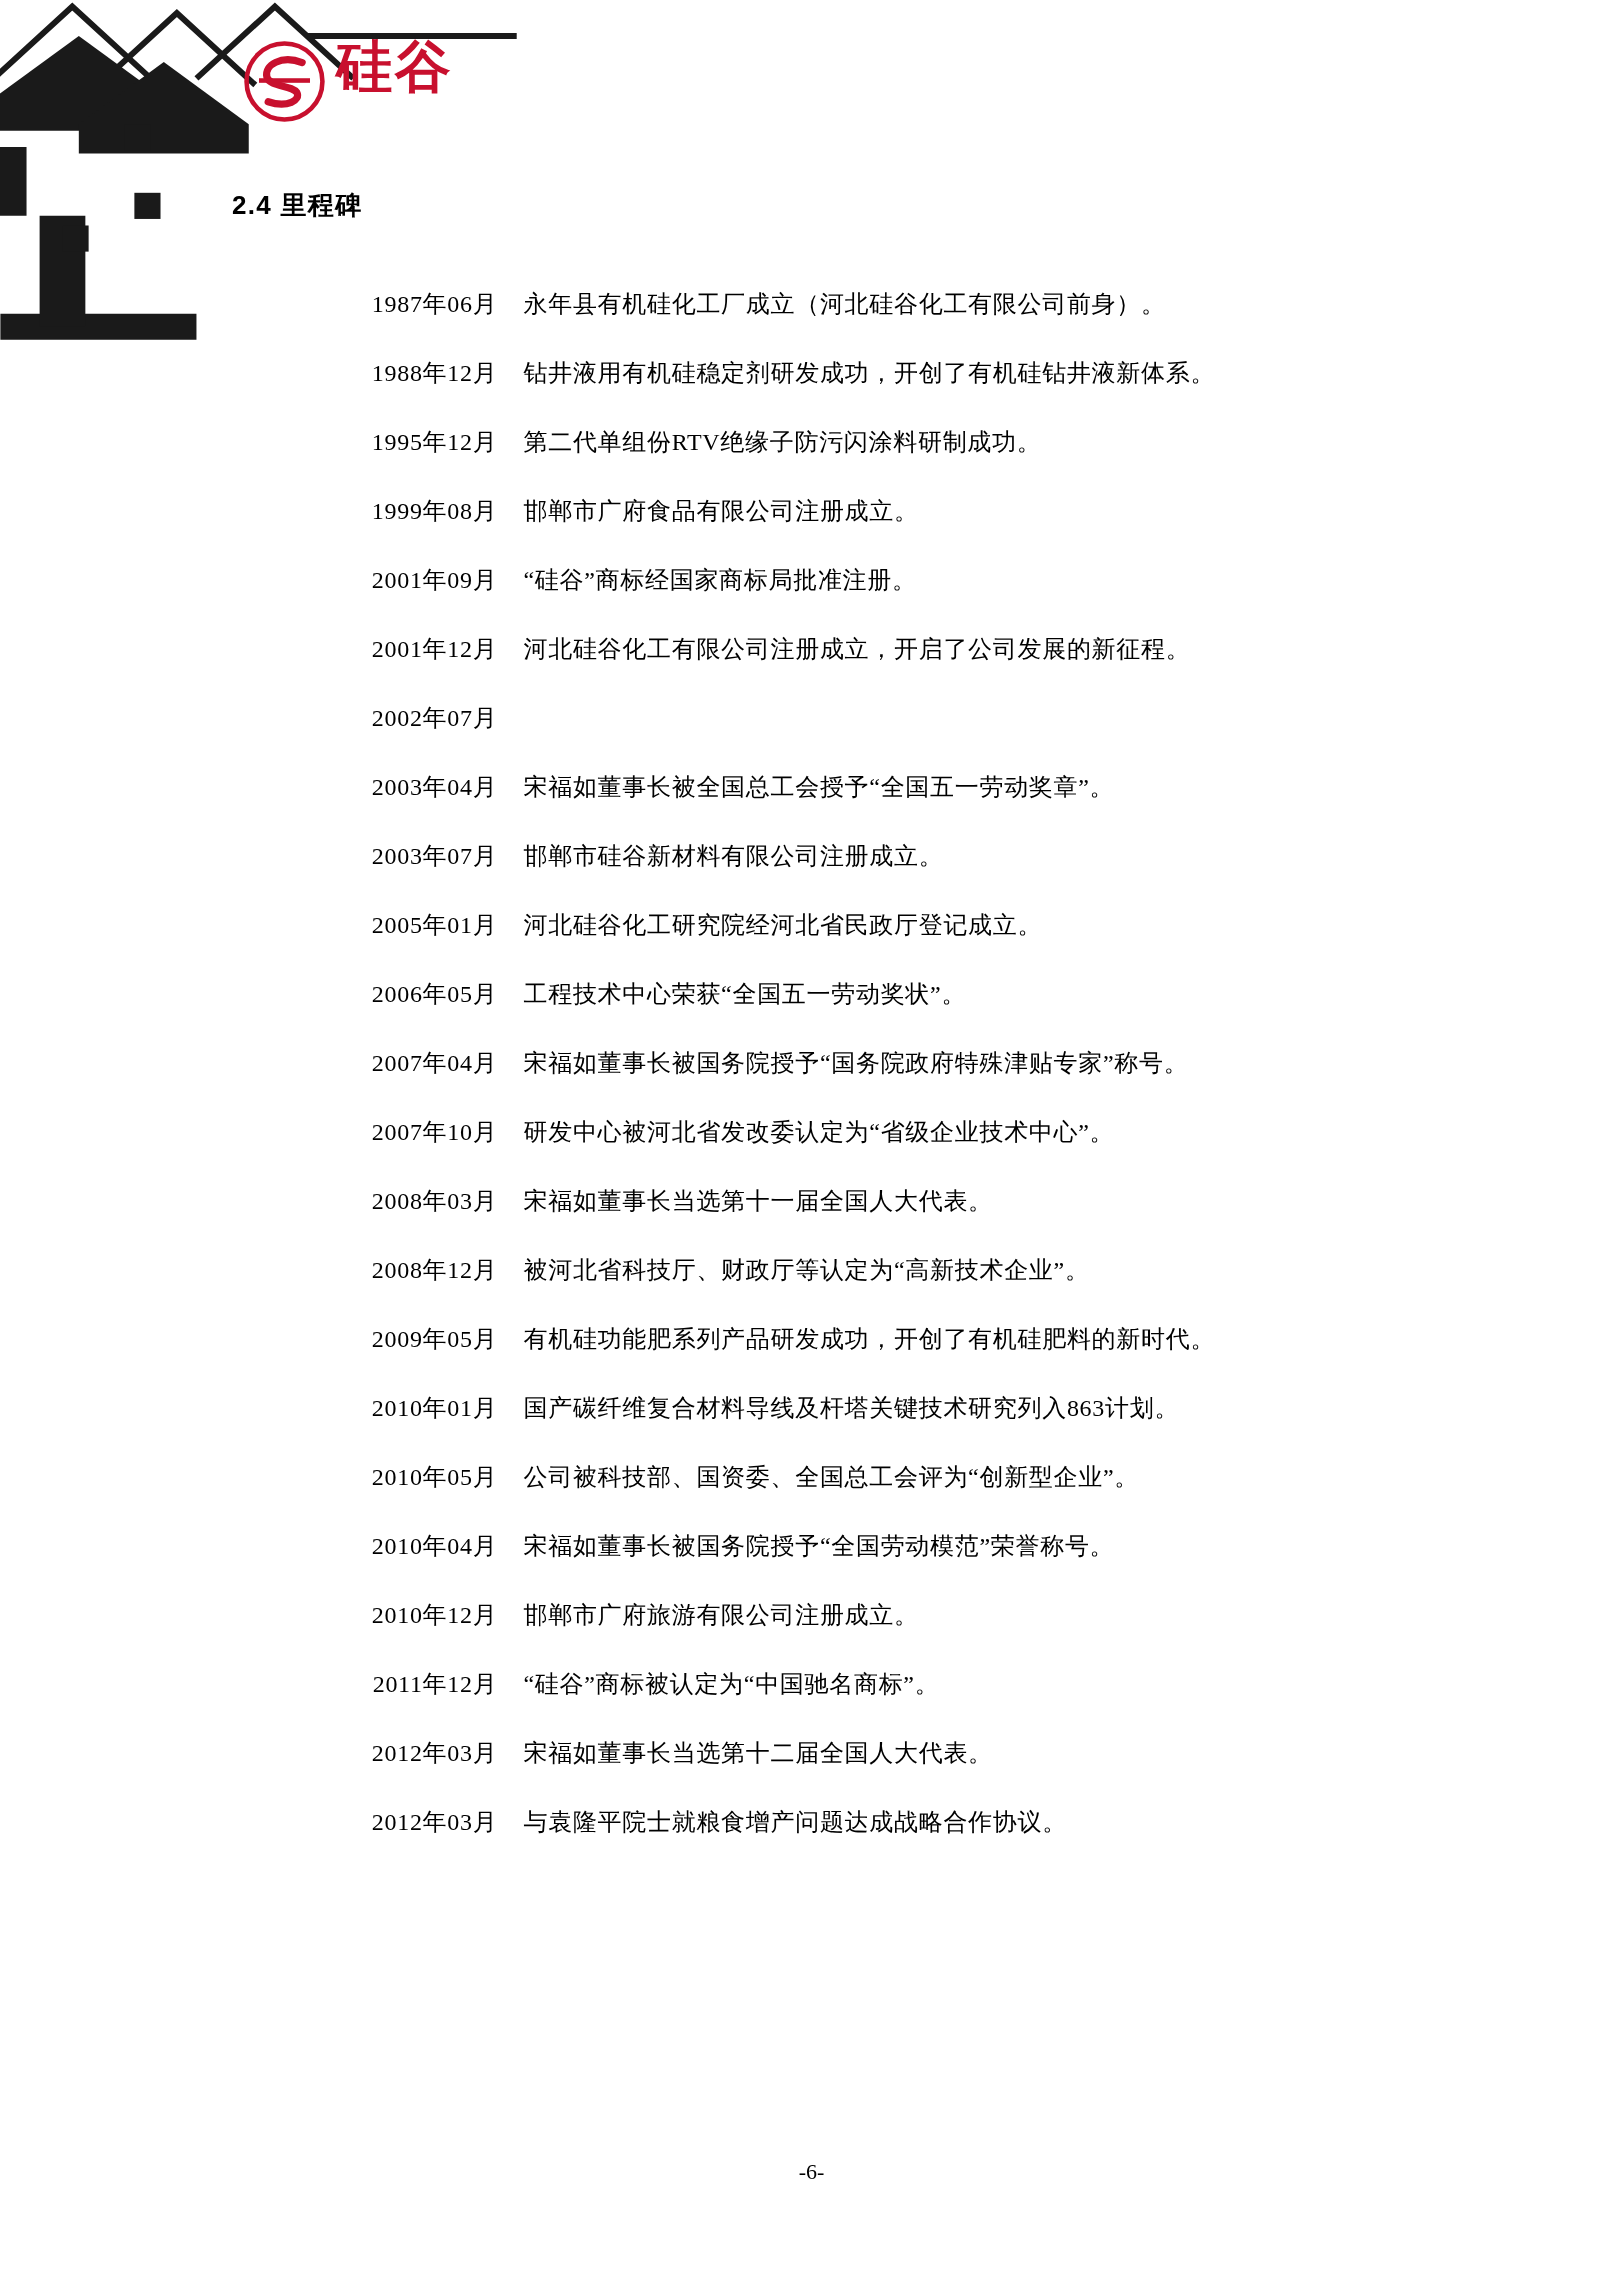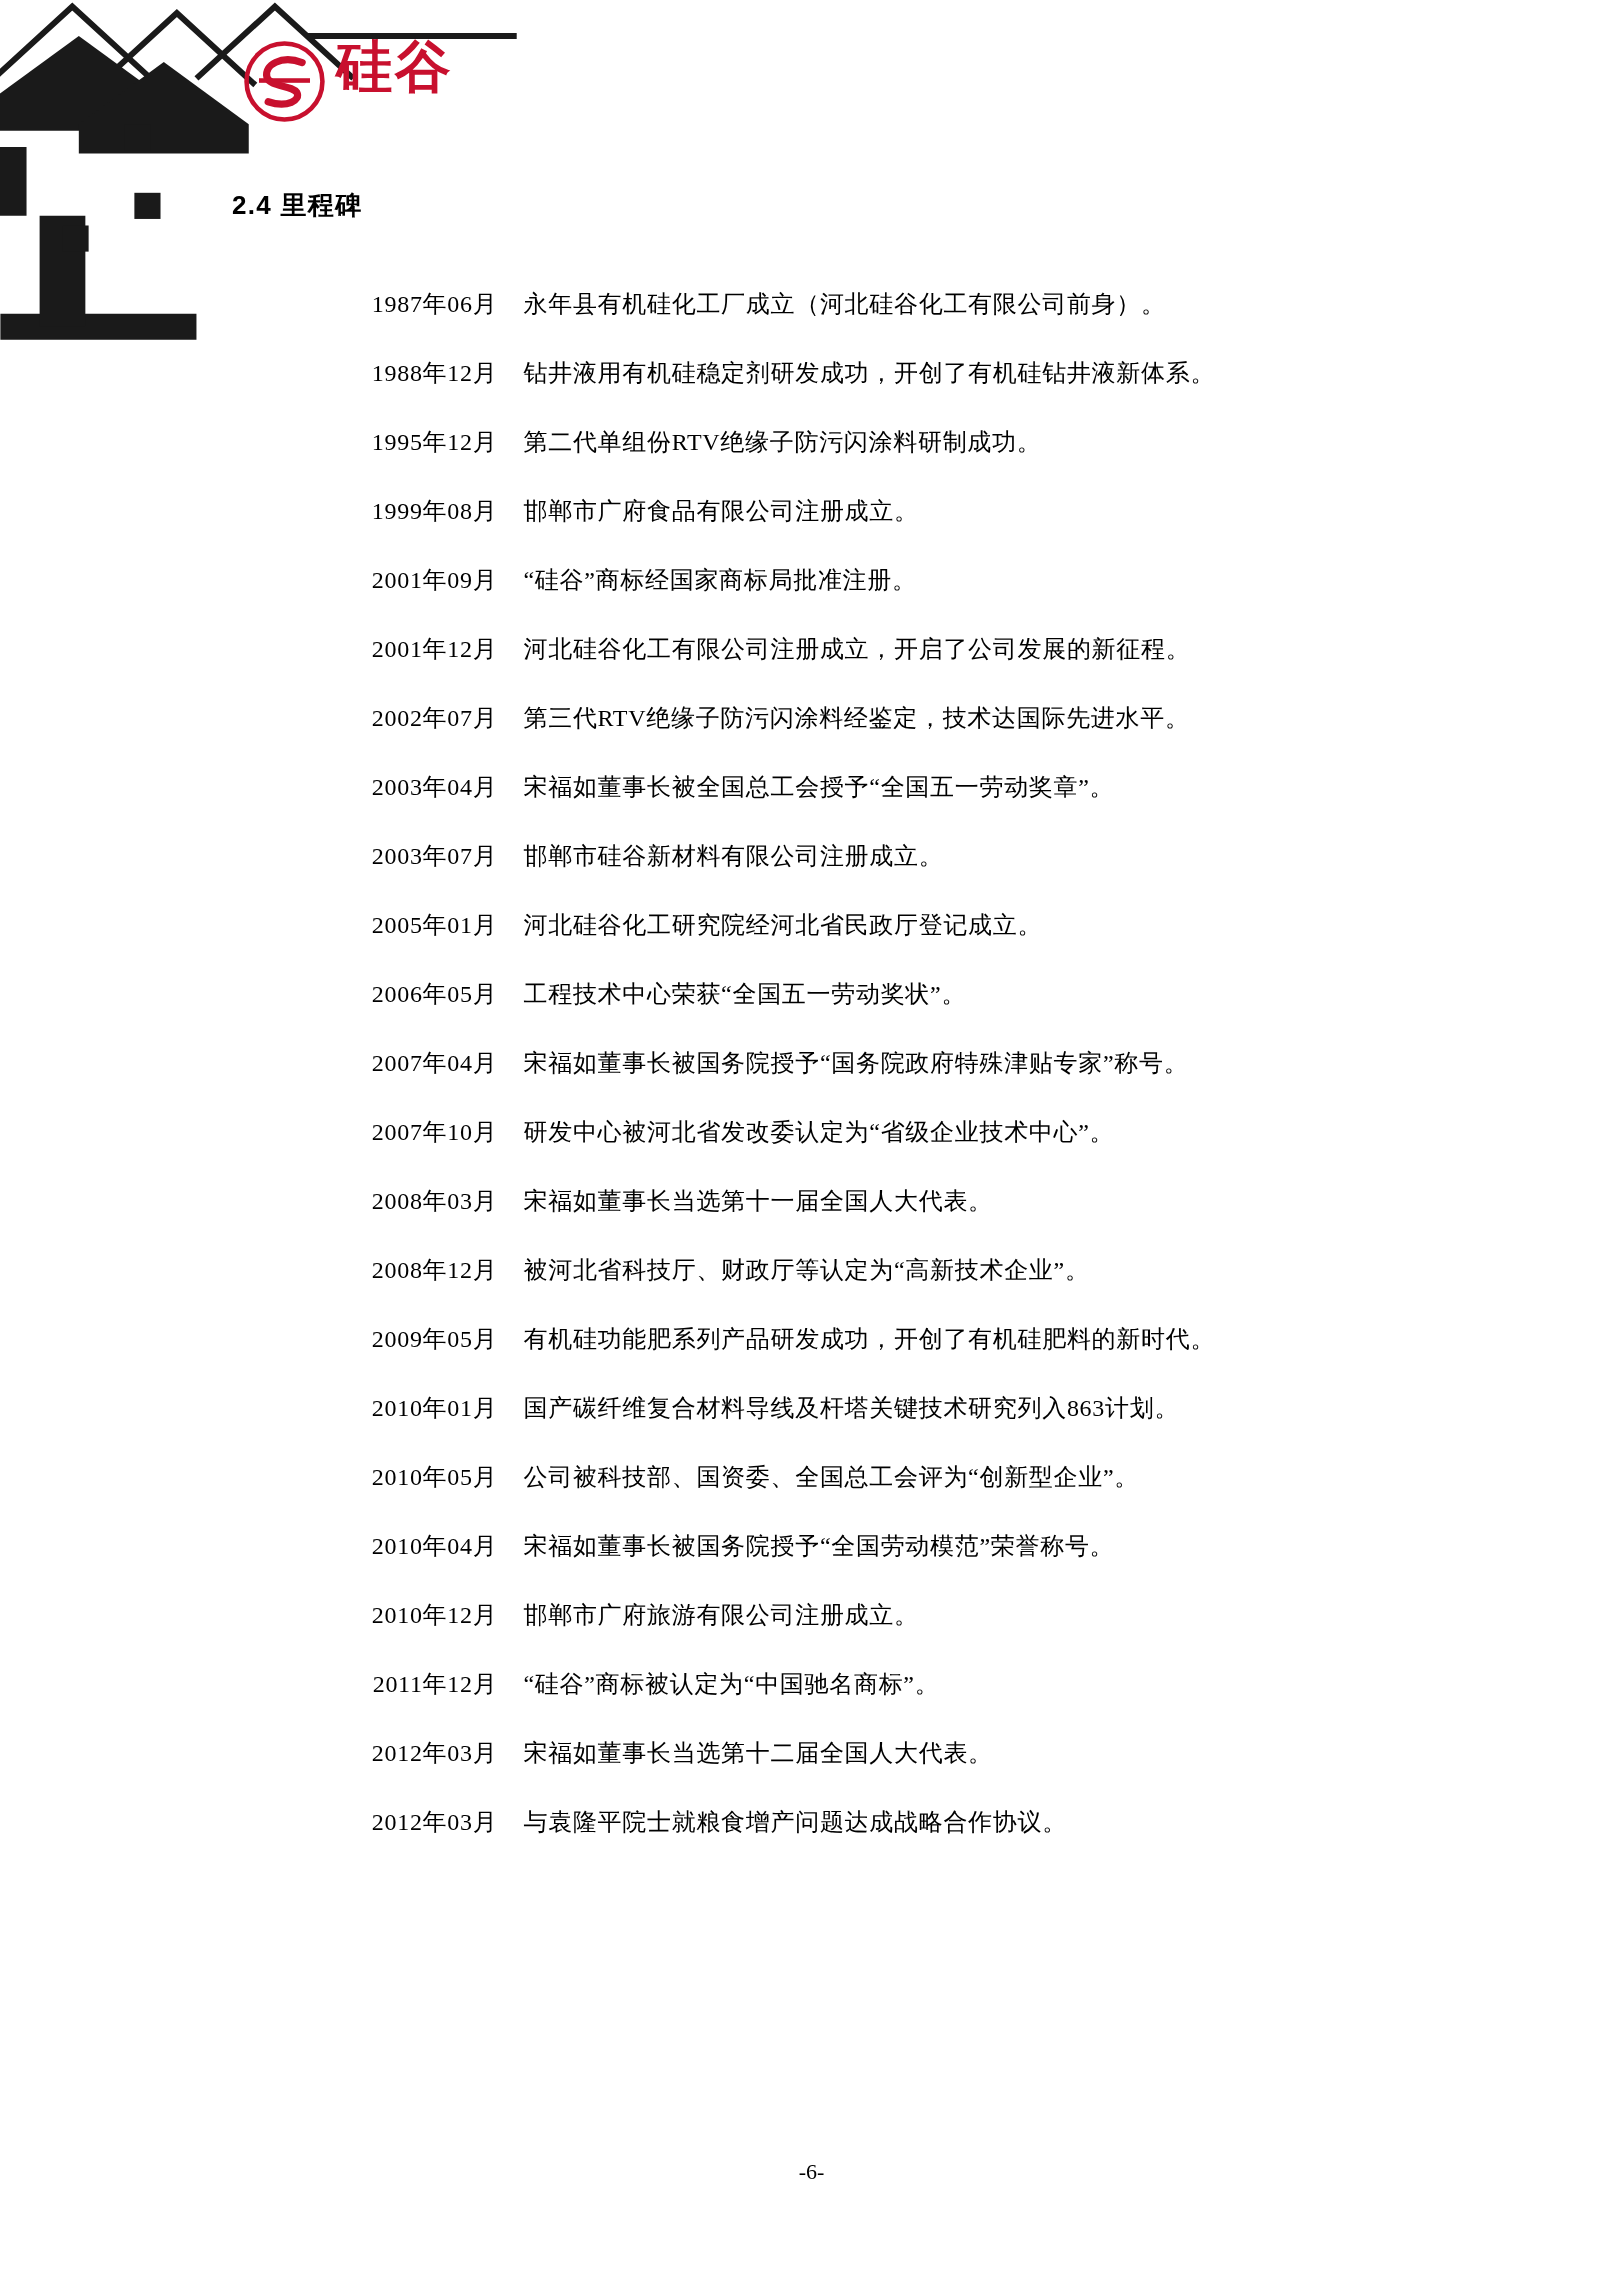--- a/index.html
+++ b/index.html
@@ -158,21 +158,20 @@
     <div class="ms-row">
       <div class="ms-date">2001年09月</div>
       <div class="ms-text">“硅谷”商标经国家商标局批准注册。</div>
     </div>
     <div class="ms-row">
       <div class="ms-date">2001年12月</div>
       <div class="ms-text">河北硅谷化工有限公司注册成立，开启了公司发展的新征程。</div>
     </div>
     <div class="ms-row">
       <div class="ms-date">2002年07月</div>
-      <div class="ms-text">第三代RTV绝缘子防污闪涂料经鉴定，技术达国际先进水平。</div>
     </div>
     <div class="ms-row">
       <div class="ms-date">2003年04月</div>
       <div class="ms-text">宋福如董事长被全国总工会授予“全国五一劳动奖章”。</div>
     </div>
     <div class="ms-row">
       <div class="ms-date">2003年07月</div>
       <div class="ms-text">邯郸市硅谷新材料有限公司注册成立。</div>
     </div>
     <div class="ms-row">

